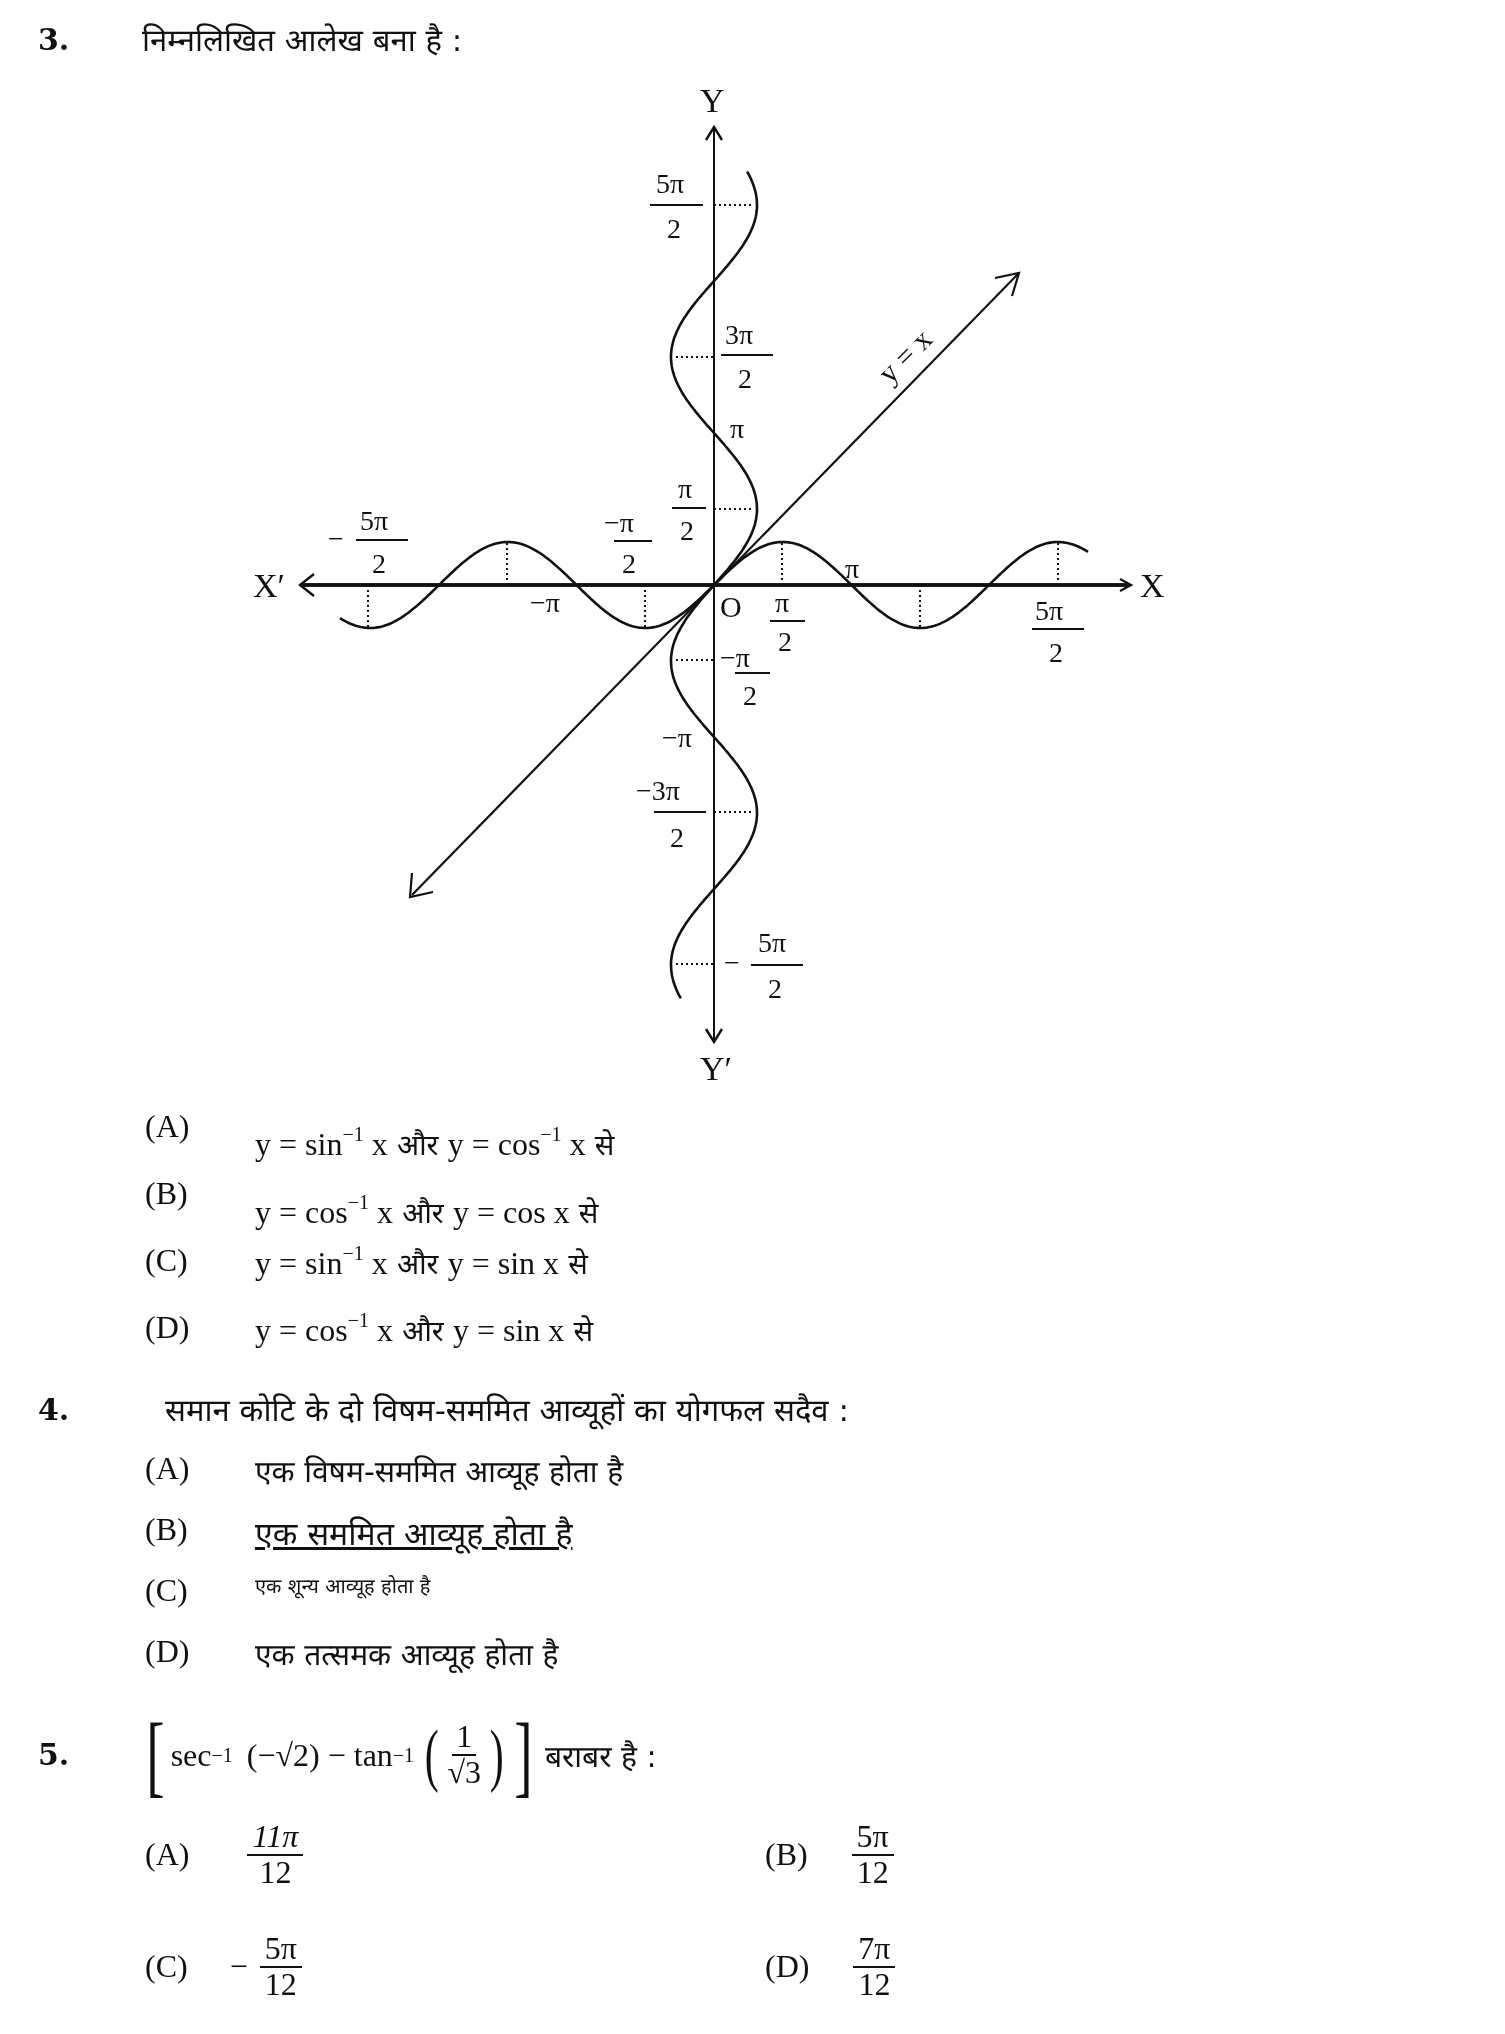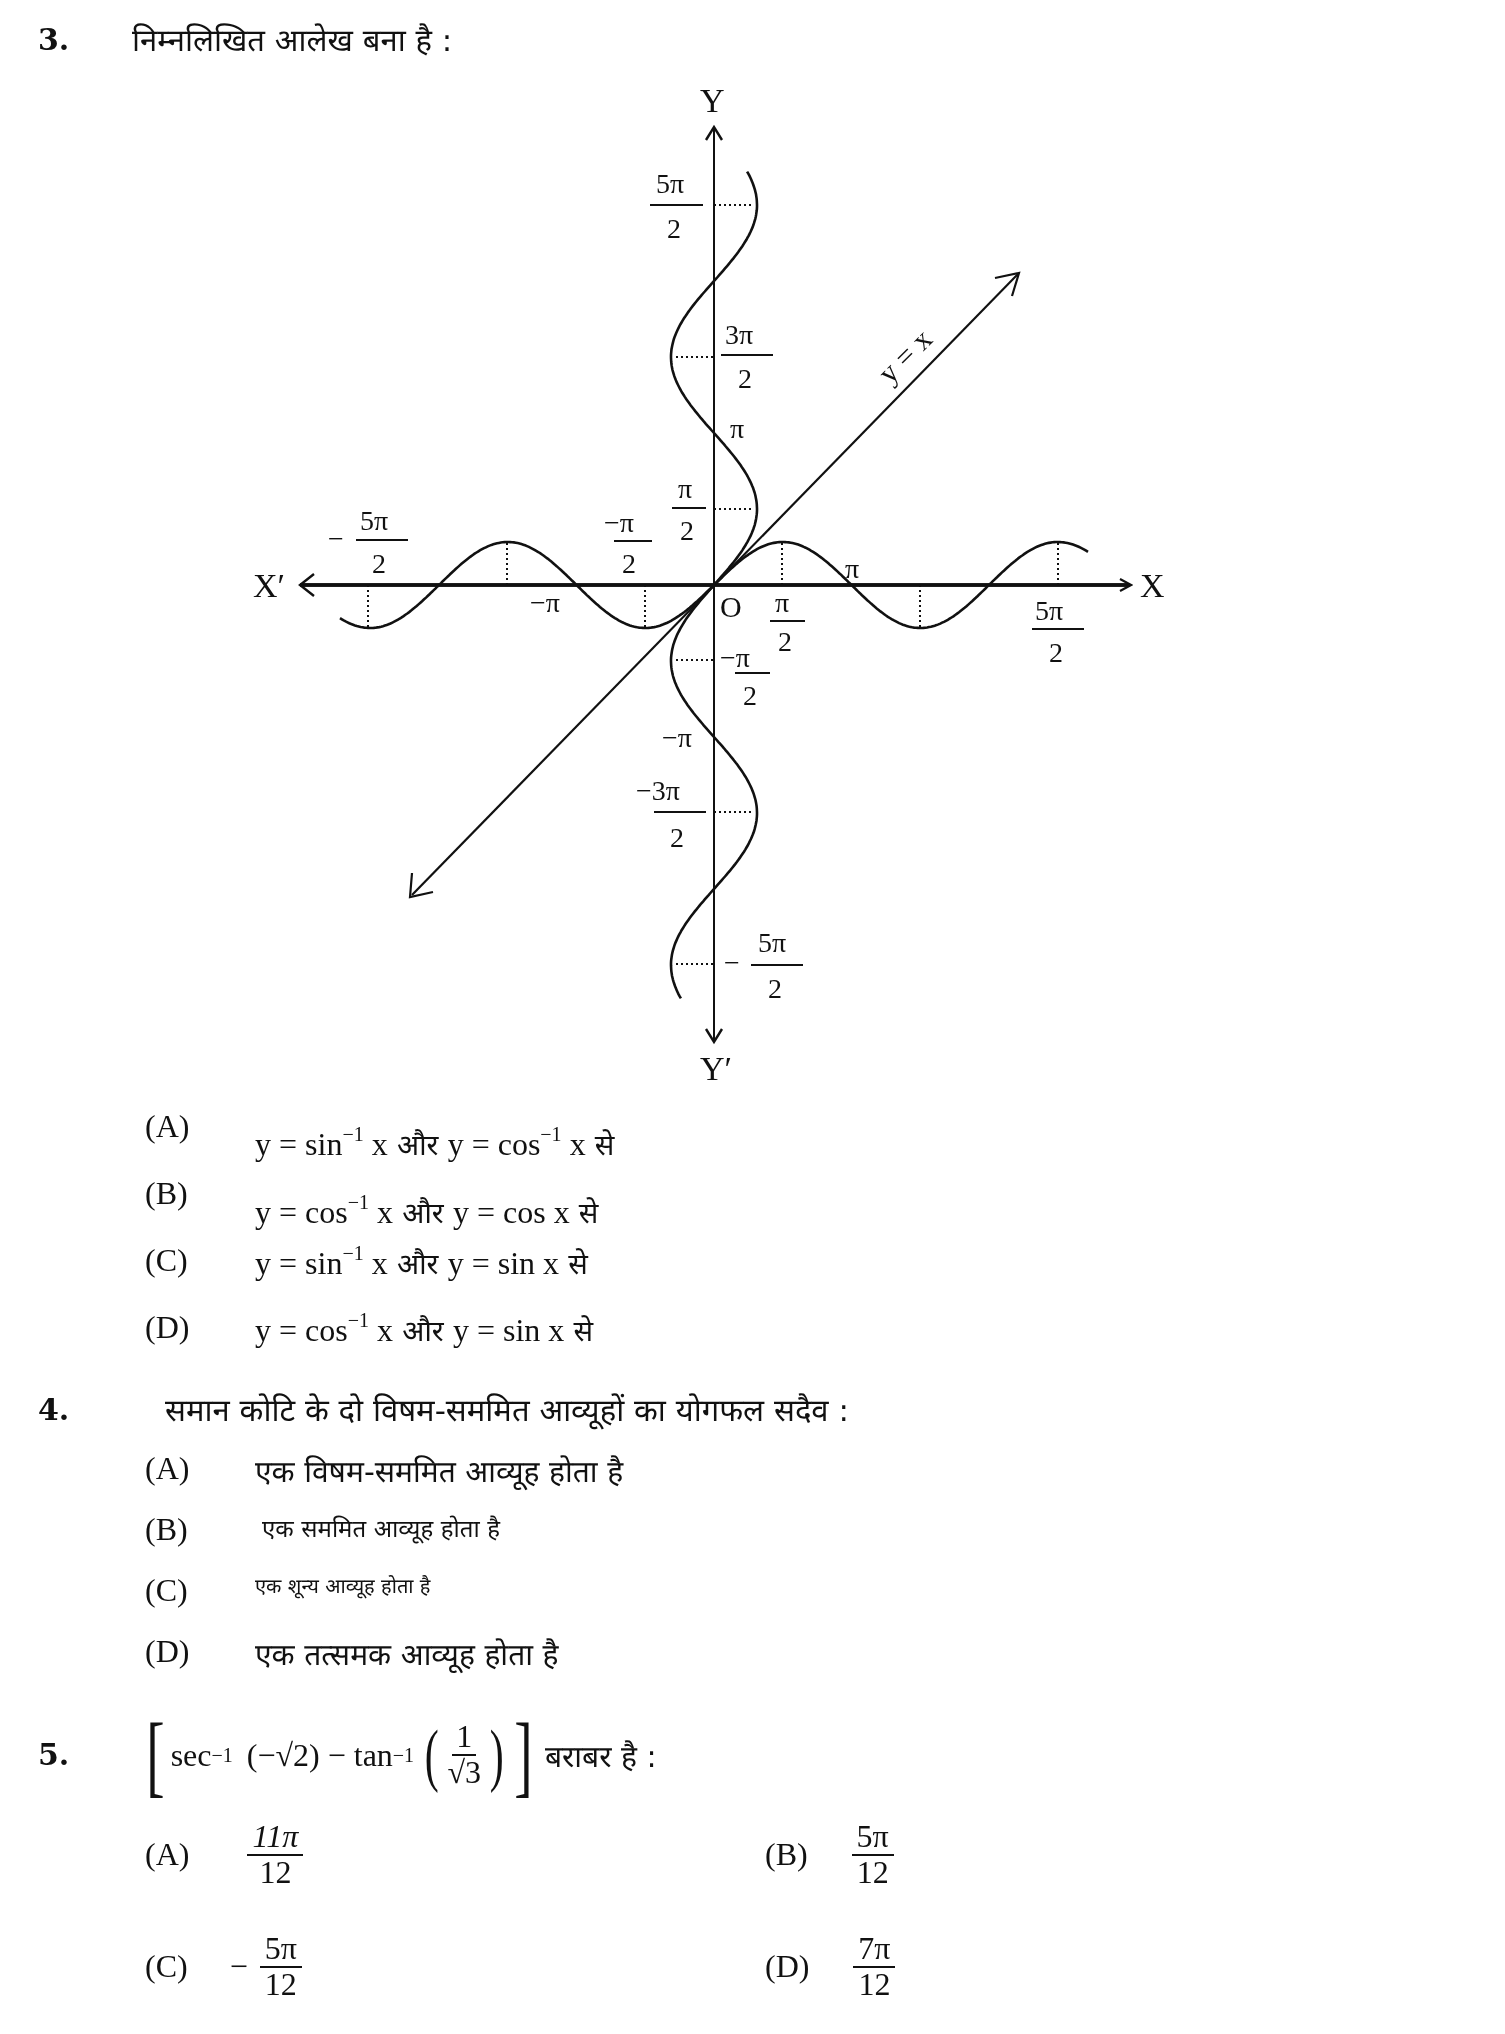--- a/index.html
+++ b/index.html
@@ -18,21 +18,21 @@
   .frac .den { padding:0 4px; }
   svg text { font-family:"Liberation Serif", "DejaVu Serif", serif; fill:#111; }
   .expr { font-family:"Liberation Serif", "DejaVu Serif", serif; font-size:32px; display:flex; align-items:center; white-space:nowrap; }
   .bigbracket { font-size:92px; font-weight:200; line-height:1; transform:scaleX(0.6); display:inline-block; }
   .paren { font-size:70px; font-weight:200; line-height:1; transform:scaleX(0.6); display:inline-block; }
 </style>
 </head>
 <body>
 
 <div class="abs qnum" style="left:38px; top:22px;">3.</div>
-<div class="abs hindi" style="left:132px; top:18px;text-align:right;">निम्नलिखित आलेख बना है :</div>
+<div class="abs hindi" style="left:142px; top:18px;text-align:right;">निम्नलिखित आलेख बना है :</div>
 
 <svg class="abs" style="left:0; top:0;" width="1505" height="1090">
   <defs>
     <marker id="arr" markerWidth="14" markerHeight="14" refX="11" refY="7" orient="auto" markerUnits="userSpaceOnUse">
       <path d="M1,1 L12,7 L1,13" fill="none" stroke="#111" stroke-width="2.2"></path>
     </marker>
   </defs>
 
   <line x1="300" y1="585" x2="1130" y2="585" stroke="#111" stroke-width="3.5" marker-end="url(#arr)"></line>
   <line x1="300" y1="585" x2="1130" y2="585" stroke="#111" stroke-width="3.5" marker-start="url(#arrs)"></line>
@@ -157,21 +157,21 @@
 <div class="abs qnum" style="left:38px; top:1392px;">4.</div>
 <div class="abs hindi" style="left:142px; top:1388px;margin-left:23px;">समान कोटि के दो विषम-सममित आव्यूहों का योगफल सदैव :</div>
 
 <div class="abs" style="left:145px; top:1450px;">
   <div style="position:absolute; top:0; left:0;">
     <span class="abs opt-label" style="left:0; top:0;">(A)</span>
     <span class="abs hindi" style="left:110px; top:0; font-size:30px; white-space:nowrap;">एक विषम-सममित आव्यूह होता है</span>
   </div>
   <div style="position:absolute; top:61px; left:0;">
     <span class="abs opt-label" style="left:0; top:0;">(B)</span>
-    <span class="abs hindi" style="left:117px; top:0; font-size:24px; white-space:nowrap;">एक सममित आव्यूह होता है</span>
+    <span class="abs hindi" style="left:110px; top:0; font-size:32px; white-space:nowrap;text-decoration:underline;">एक सममित आव्यूह होता है</span>
   </div>
   <div style="position:absolute; top:122px; left:0;">
     <span class="abs opt-label" style="left:0; top:0;">(C)</span>
     <span class="abs hindi" style="left:110px; top:0; font-size:20px; white-space:nowrap;">एक शून्य आव्यूह होता है</span>
   </div>
   <div style="position:absolute; top:183px; left:0;">
     <span class="abs opt-label" style="left:0; top:0;">(D)</span>
     <span class="abs hindi" style="left:110px; top:0; font-size:30px; white-space:nowrap;">एक तत्समक आव्यूह होता है</span>
   </div>
 </div>

